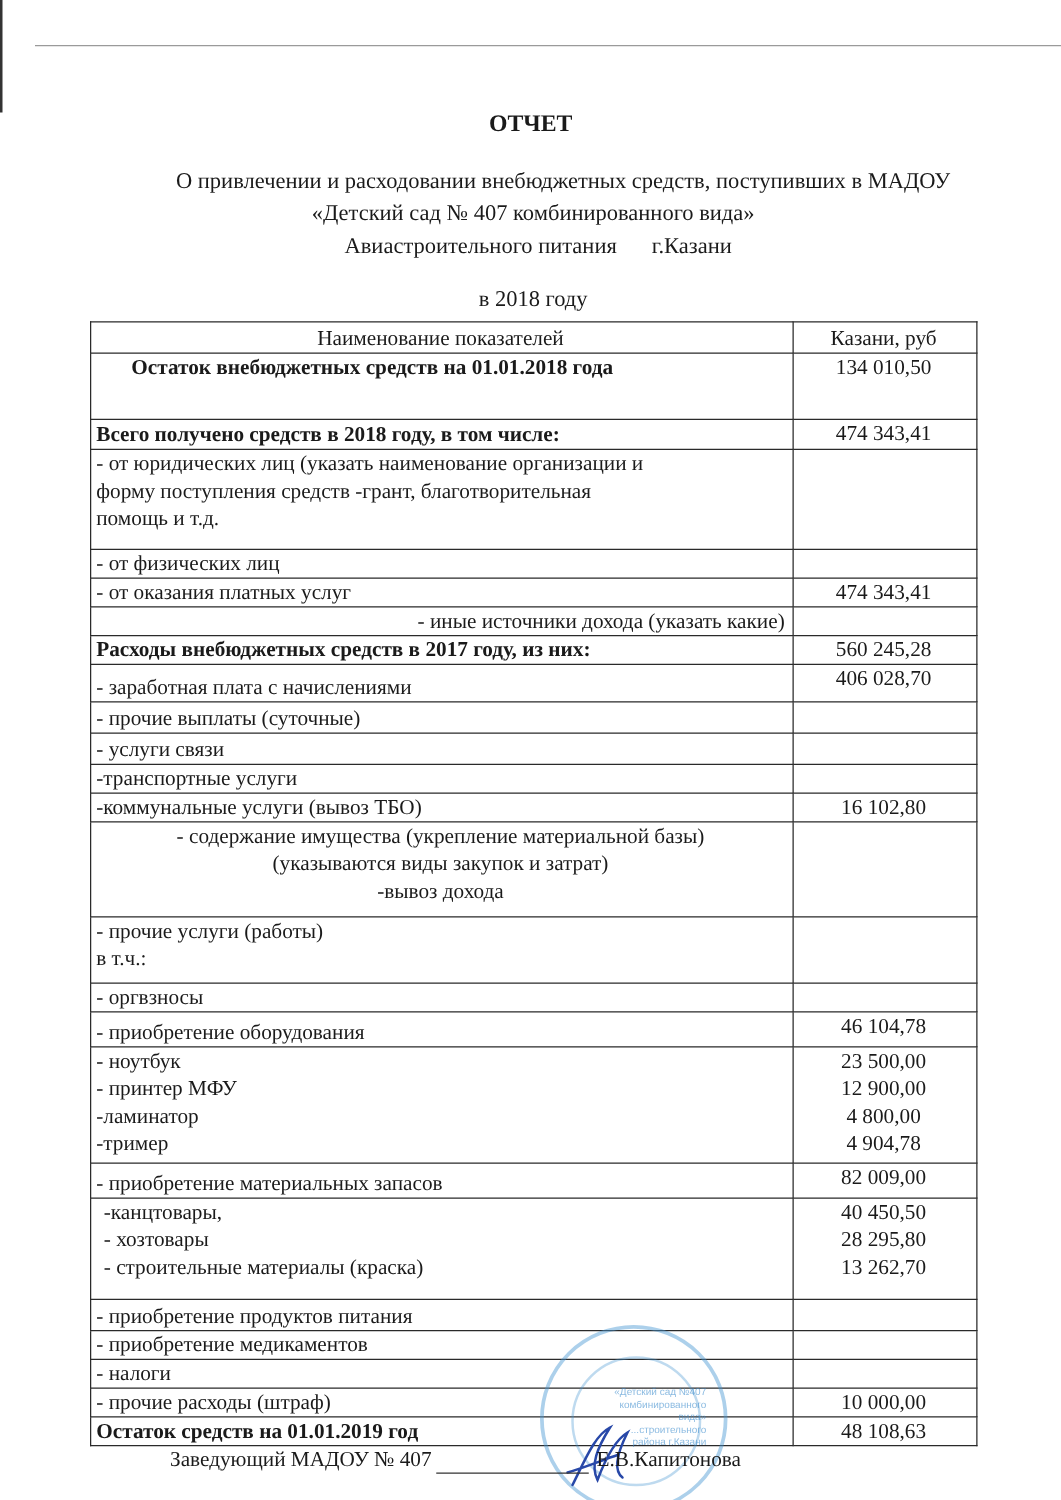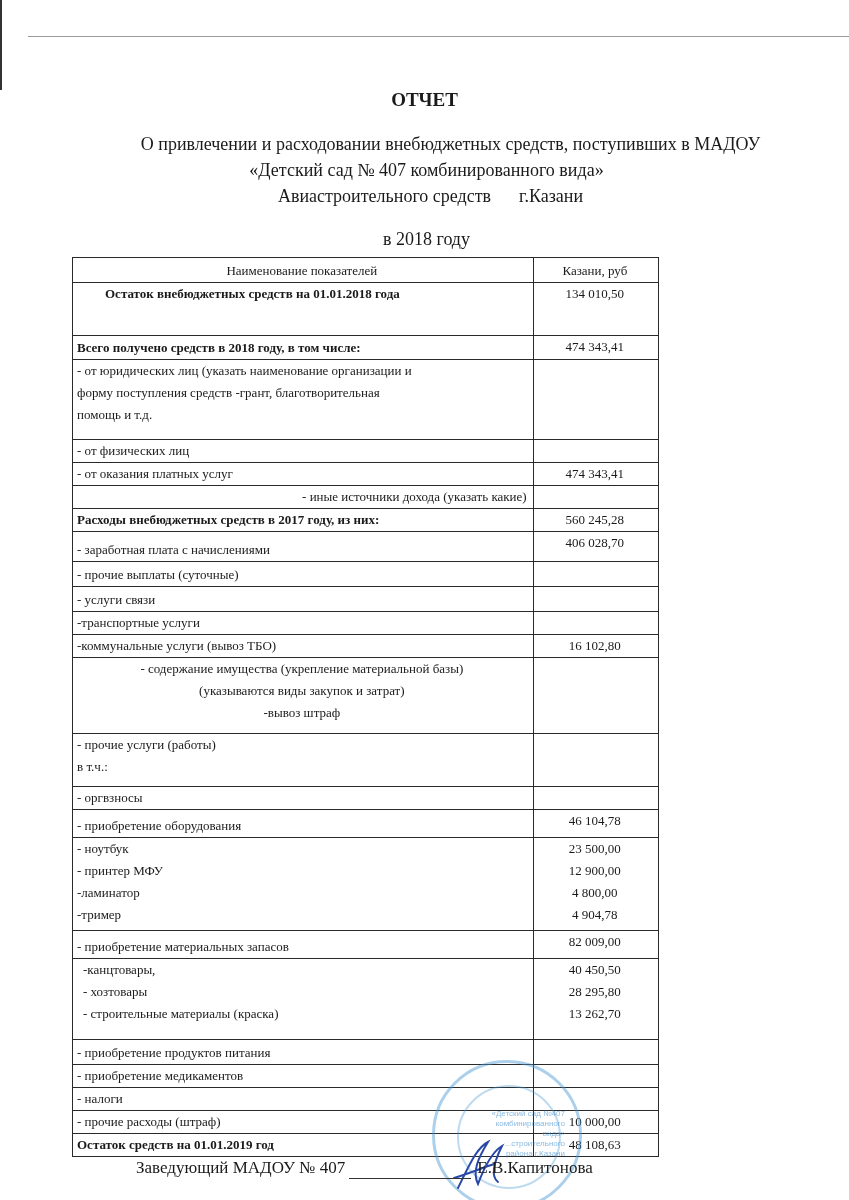--- a/index.html
+++ b/index.html
@@ -16,22 +16,22 @@
   .sub {
     position: absolute; left: 0; width: 849px; text-align: center; font-size: 18px;
   }
   .sub1 { top: 134px; left: 26px; }
   .sub2 { top: 160px; left: 2px; }
   .sub3 { top: 186px; left: 6px; }
   .sub3 .gap { display: inline-block; width: 28px; }
   .year { position: absolute; left: 2px; width: 849px; top: 229px; text-align: center; font-size: 18px; }
 
   table.report {
-    position: absolute; left: 72px; top: 257px; width: 587px;
-    border-collapse: collapse; font-size: 13px; line-height: 22px;
+    position: absolute; left: 72px; top: 257px; width: 710px;
+    border-collapse: collapse; font-size: 17px; line-height: 22px;
   }
   table.report td {
     border: 1.3px solid #2a2a2a; padding: 0 6px 0 4px; vertical-align: bottom;
   }
   table.report td.name { width: 522px; }
   table.report td.sum { width: 136px; text-align: center; vertical-align: top; }
   table.report tr.head td { text-align: center; vertical-align: bottom; height: 24px; }
   table.report tr.bold td.name { font-weight: bold; }
   table.report tr.tall td.name { vertical-align: top; }
   .line { display: block; }
@@ -61,21 +61,21 @@
 </head>
 <body>
 
 <div class="left-edge"></div>
 <div class="top-rule"></div>
 
 <div class="title">ОТЧЕТ</div>
 <div class="sub sub1">О привлечении и расходовании внебюджетных средств,  поступивших в МАДОУ</div>
 <div class="sub sub2">«Детский сад № 407 комбинированного вида»</div>
 <div class="sub sub3">
-  <span>Авиастроительного средств</span><span class="gap"></span><span>г.Казани</span>
+  <span>Авиастроительного питания</span><span class="gap"></span><span>г.Казани</span>
 </div>
 <div class="year">в 2018 году</div>
 
 <table class="report">
   <tbody id="report-body">
     <tr class="head">
       <td class="name">Наименование показателей</td>
       <td class="sum" style="vertical-align:bottom">Казани, руб</td>
     </tr>
   <tr class="bold">
@@ -161,21 +161,21 @@
           <span class="line">-коммунальные услуги (вывоз ТБО)</span>
         </td>
         <td class="sum">
           <span class="sumline">16 102,80</span>
         </td>
       </tr>
       <tr class="tall">
         <td class="name" style="height: 75px; vertical-align: top; text-align: center;">
           <span class="line">- содержание имущества (укрепление материальной базы)</span>
           <span class="line">(указываются виды закупок и затрат)</span>
-          <span class="line">-вывоз штраф</span>
+          <span class="line">-вывоз дохода</span>
         </td>
         <td class="sum"></td>
       </tr>
       <tr class="tall">
         <td class="name" style="height: 52px; vertical-align: top;">
           <span class="line">- прочие услуги (работы)</span>
           <span class="line">в т.ч.:</span>
         </td>
         <td class="sum"></td>
       </tr>

